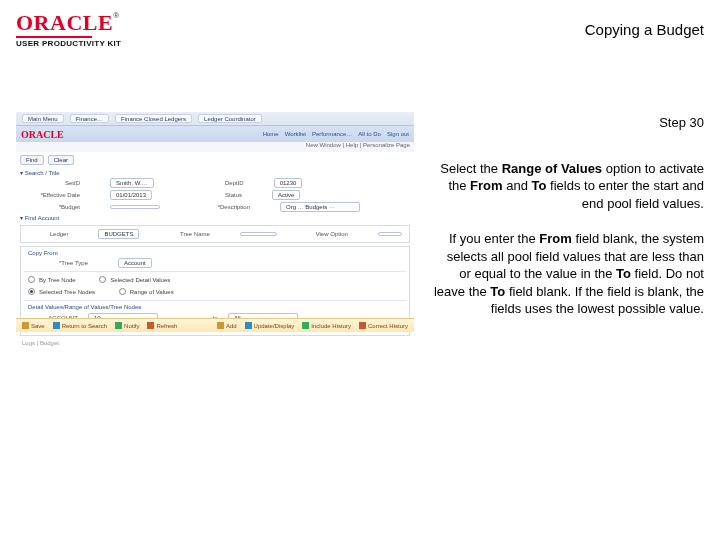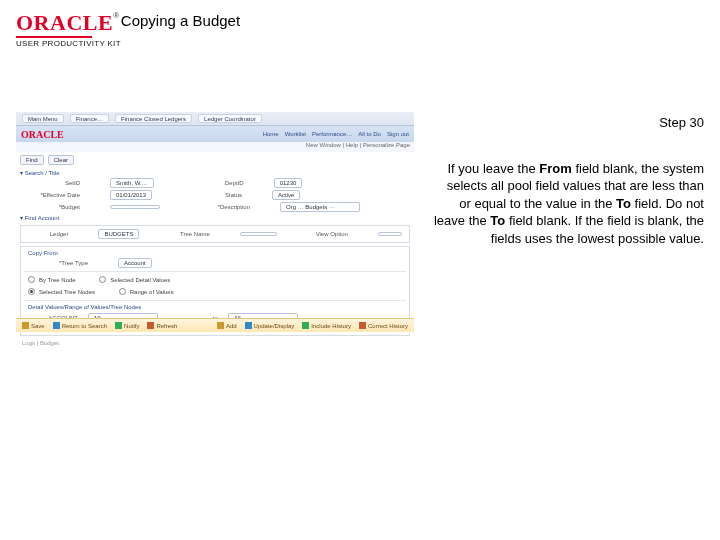--- a/index.html
+++ b/index.html
@@ -11,28 +11,29 @@
     font-family: Arial, Helvetica, sans-serif;
     font-size: 13px;
     background: #fff;
     color: #000;
     position: relative;
   }
   .header {
     position: absolute;
     top: 12px; left: 16px; right: 16px;
     display: flex;
+    justify-content: space-between;
     align-items: flex-start;
   }
   .logo-block { line-height: 1; }
   .logo-word { font-family: "Times New Roman", serif; color: #e00028; font-weight: bold; font-size: 22px; letter-spacing: 0.5px; }
   .logo-r { font-size: 8px; color: #444; vertical-align: top; }
   .logo-underline { width: 76px; height: 2px; background: #e00028; margin: 2px 0 2px 0; }
-  .logo-sub { font-size: 8px; color: #111; letter-spacing: 0.3px; }
-  .page-title { font-size: 15px; margin-top: 0; }
+  .logo-sub { font-size: 8px; color: #111; letter-spacing: 0.3px; font-weight: bold; }
+  .page-title { font-size: 15px; margin-top: 9px; }
   .content {
     position: absolute;
     top: 112px; left: 16px; right: 16px;
     display: flex;
     gap: 18px;
   }
   .shot {
     width: 398px; height: 236px;
     background: #fff;
     position: relative;
@@ -216,16 +217,19 @@
           <span class="ic d"></span>
           <span>Correct History</span>
         </span>
     </div>
     <div class="footline">Logs | Budget</div>
   </div>
 
   <div class="instructions">
     <div class="step">Step 30</div>
     <p>
-      <span>If you leave the </span><b>From</b><span> field blank, the system selects all pool field values that are less than or equal to the value in the </span><b>To</b><span> field. Do not leave the </span><b>To</b><span> field blank. If the field is blank, the fields uses the lowest possible value.</span>
+      <span>Select the </span><b>Range of Values</b><span> option to activate the </span><b>From</b><span> and </span><b>To</b><span> fields to enter the start and end pool field values.</span>
+    </p>
+    <p>
+      <span>If you enter the </span><b>From</b><span> field blank, the system selects all pool field values that are less than or equal to the value in the </span><b>To</b><span> field. Do not leave the </span><b>To</b><span> field blank. If the field is blank, the fields uses the lowest possible value.</span>
     </p>
   </div>
 </div>
 
 </body></html>

